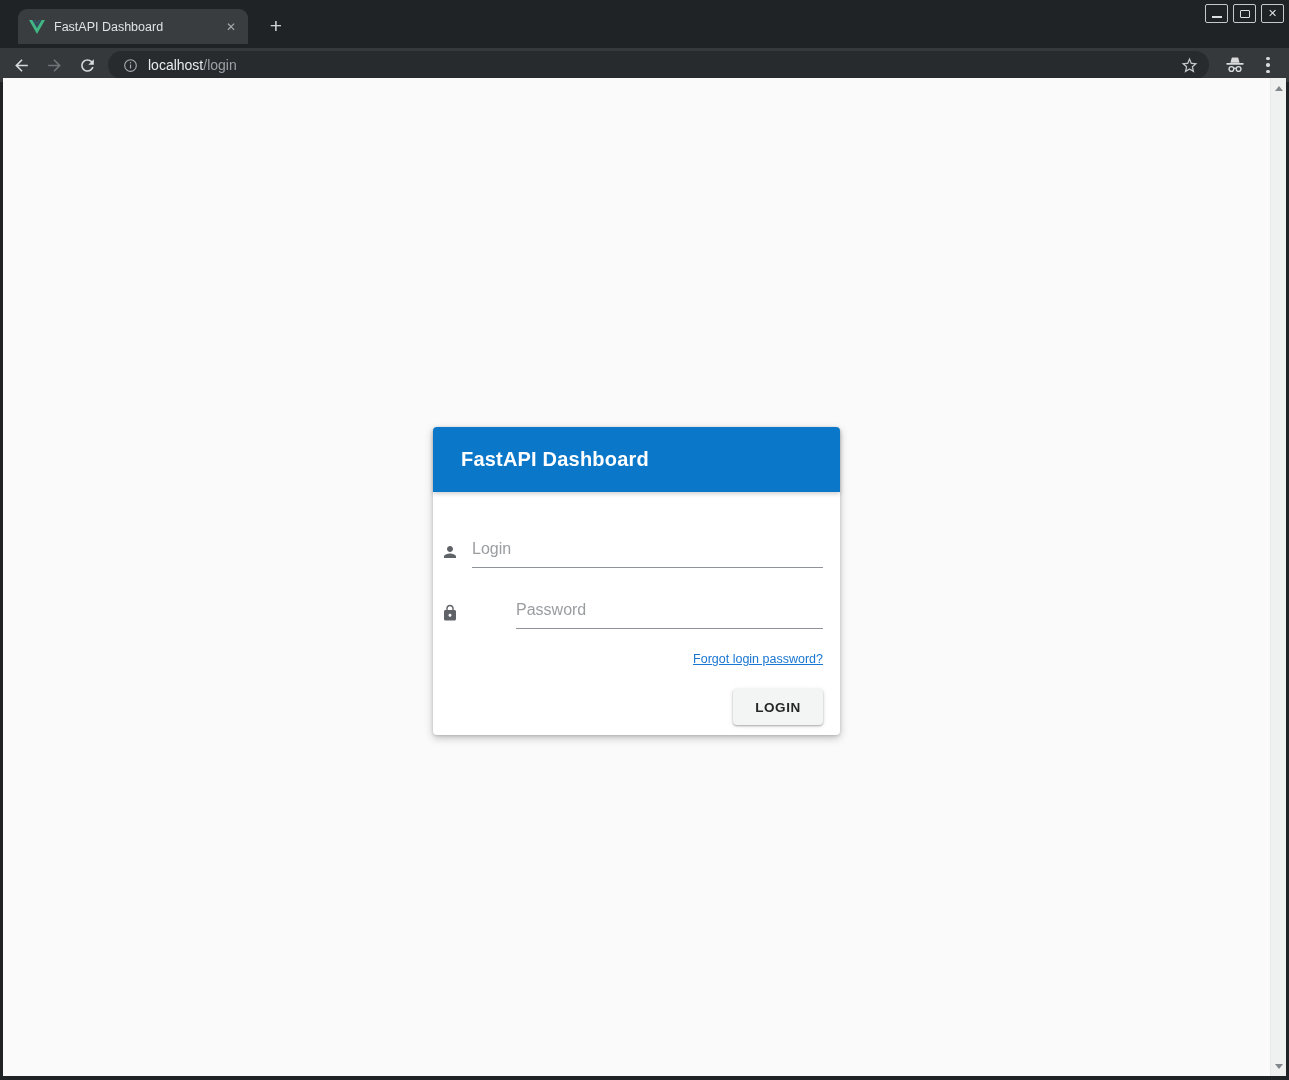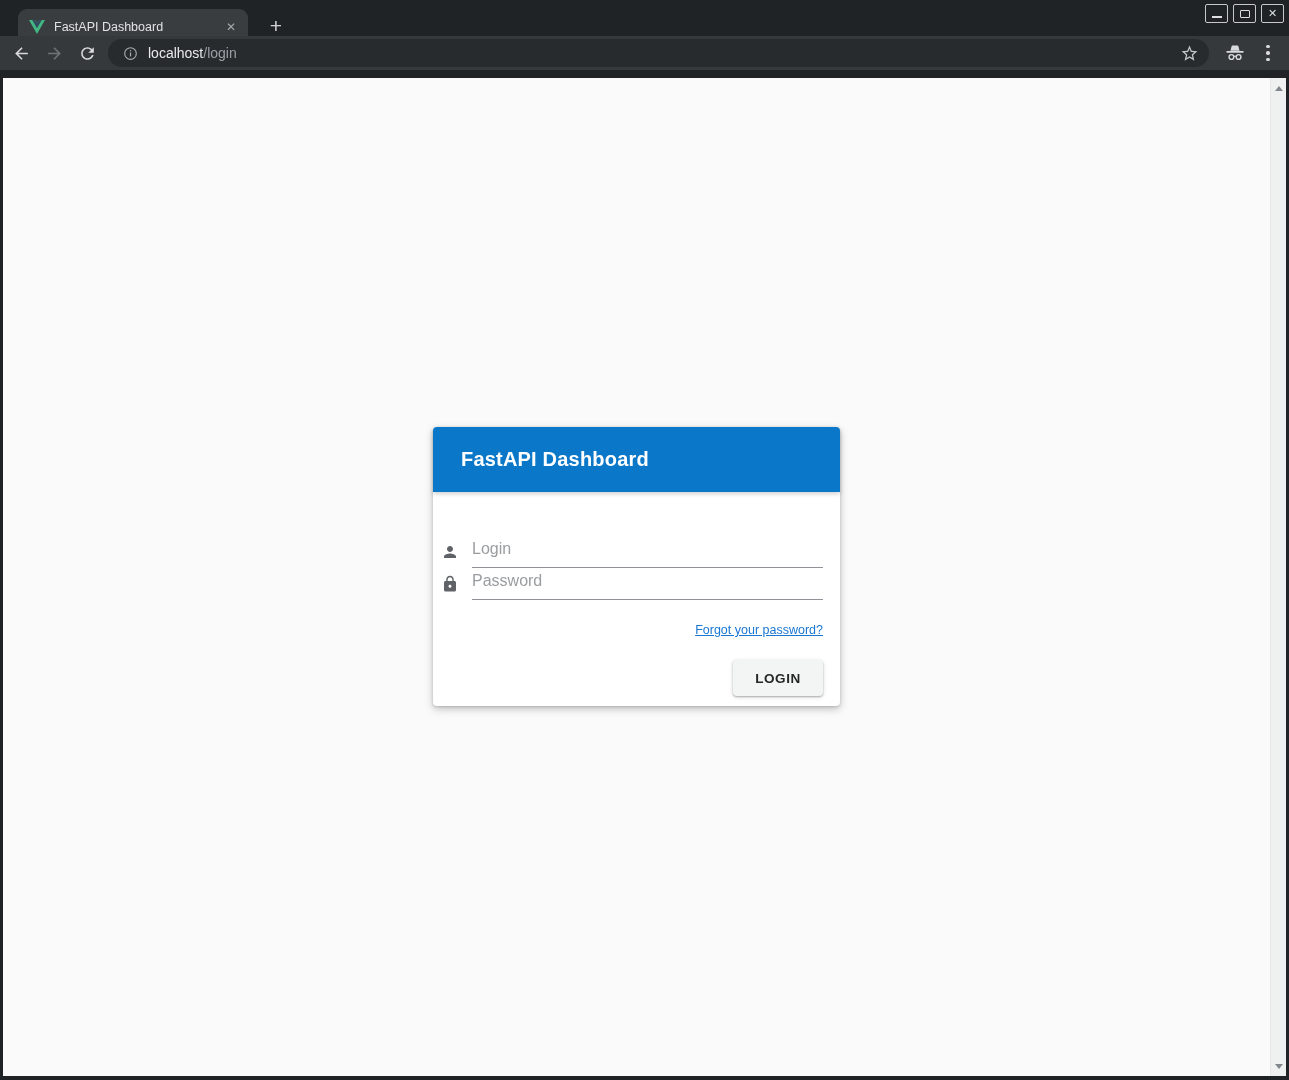--- a/index.html
+++ b/index.html
@@ -28,21 +28,21 @@
   .tab-close{color:#a6aaad;font-size:12px;width:18px;height:18px;line-height:18px;text-align:center;border-radius:50%;}
   .new-tab{position:absolute;left:261px;top:11px;width:30px;height:30px;color:#cfd1d3;font-size:21px;font-weight:400;
            display:flex;align-items:center;justify-content:center;}
   .win-controls{position:absolute;right:5px;top:4px;display:flex;gap:5px;}
   .win-btn{width:23px;height:19px;border:1px solid #c6c8ca;border-radius:2px;color:#dcdedf;
            display:flex;align-items:center;justify-content:center;font-size:11px;line-height:1;}
   .min-glyph{display:block;width:10px;border-top:2px solid #dcdedf;margin-top:6px;}
   .max-glyph{display:block;width:10px;height:8px;border:1.5px solid #dcdedf;border-radius:1px;}
 
   
-  .toolbar{position:absolute;top:36px;left:0;right:0;height:34px;background:var(--toolbar);
+  .toolbar{position:absolute;top:48px;left:0;right:0;height:34px;background:var(--toolbar);
            display:flex;align-items:center;padding:0 10px 0 8px;}
   .nav-btn{width:26px;height:26px;display:flex;align-items:center;justify-content:center;border-radius:50%;flex:0 0 auto;}
   .nav-btn+.nav-btn{margin-left:7px;}
   .nav-btn svg{width:19px;height:19px;fill:#d8dadc;}
   .nav-btn.disabled svg{fill:#6f7477;}
   .omnibox{flex:1;height:28px;background:var(--omnibox);border-radius:14px;margin-left:8px;margin-right:13px;
            display:flex;align-items:center;padding:0 8px 0 11px;min-width:0;}
   .site-info{width:22px;height:22px;display:flex;align-items:center;justify-content:center;flex:0 0 auto;}
   .site-info svg{width:17px;height:17px;stroke:#a6abaf;fill:#a6abaf;}
   .url{font-size:14px;margin-left:7px;white-space:nowrap;overflow:hidden;}
@@ -65,21 +65,21 @@
   .tri-down{width:0;height:0;border-left:4.5px solid transparent;border-right:4.5px solid transparent;border-top:5px solid #82878b;}
 
   
   .card{position:absolute;left:430px;top:349px;width:407px;background:#fff;border-radius:4px;
         box-shadow:0 3px 9px rgba(0,0,0,0.23),0 1px 3px rgba(0,0,0,0.14);}
   .card-header{height:65px;background:var(--accent-blue);border-radius:4px 4px 0 0;
                display:flex;align-items:center;padding-left:28px;box-shadow:0 2px 4px rgba(0,0,0,0.18);position:relative;}
   .card-title{color:#ffffff;font-size:20px;font-weight:600;letter-spacing:0.2px;}
   .card-body{padding:44px 17px 10px 8px;}
   .field-row{display:flex;align-items:flex-end;}
-  .field-row + .field-row{}
+  .field-row + .field-row{margin-top:29px;gap:44px;}
   .field-icon{width:18px;height:18px;margin-right:13px;margin-bottom:7px;flex:0 0 18px;}
   .field-icon svg{width:18px;height:18px;fill:#5f6368;}
   .field-input{flex:1;border:none;border-bottom:1px solid #8f9397;background:transparent;outline:none;
                font-family:"Liberation Sans", sans-serif;font-size:16px;color:#333;padding:4px 0 9px 0;border-radius:0;}
   .field-input::placeholder{color:#9a9da0;opacity:1;}
   .forgot-row{text-align:right;margin-top:20px;}
   .forgot-link{color:var(--link-blue);font-size:12.5px;text-decoration:underline;cursor:pointer;}
   .btn-row{display:flex;justify-content:flex-end;margin-top:22px;}
   .login-btn{min-width:90px;height:36px;background:var(--button-bg);border:none;border-radius:4px;cursor:pointer;
              box-shadow:0 1px 2px rgba(0,0,0,0.28),0 1px 5px rgba(0,0,0,0.12);
@@ -177,21 +177,21 @@
         </div>
         <div class="field-row">
           <span class="field-icon">
             <svg viewBox="0 0 24 24">
                 <path d="M18 8h-1V6c0-2.76-2.24-5-5-5S7 3.24 7 6v2H6c-1.1 0-2 .9-2 2v10c0 1.1.9 2 2 2h12c1.1 0 2-.9 2-2V10c0-1.1-.9-2-2-2zm-6 9c-1.1 0-2-.9-2-2s.9-2 2-2 2 .9 2 2-.9 2-2 2zm3.1-9H8.9V6c0-1.71 1.39-3.1 3.1-3.1 1.71 0 3.1 1.39 3.1 3.1v2z"></path>
               </svg>
           </span>
           <input class="field-input" type="password" placeholder="Password" style="">
         </div>
         <div class="forgot-row">
-          <a class="forgot-link">Forgot your password?</a>
+          <a class="forgot-link">Forgot login password?</a>
         </div>
         <div class="btn-row">
           <button class="login-btn">LOGIN</button>
         </div>
       </div>
     </div>
 
     <div class="scrollbar">
       <div class="scroll-arrow up">
           <span class="tri-up"></span>

